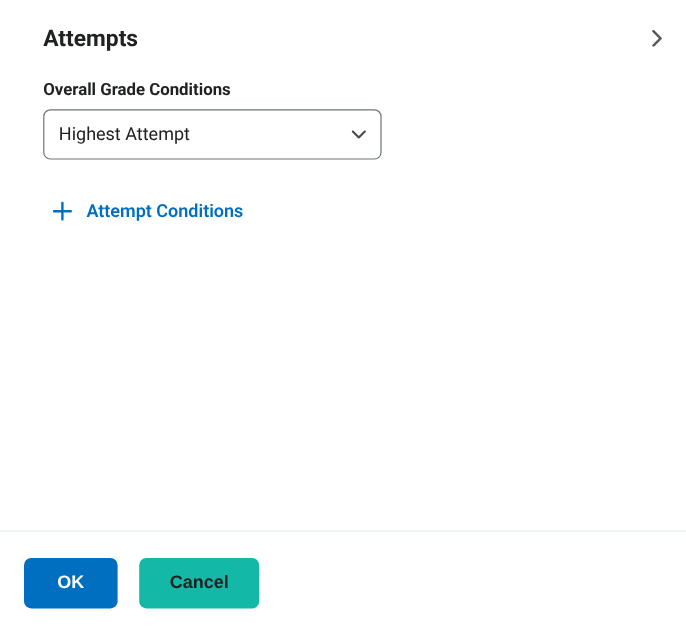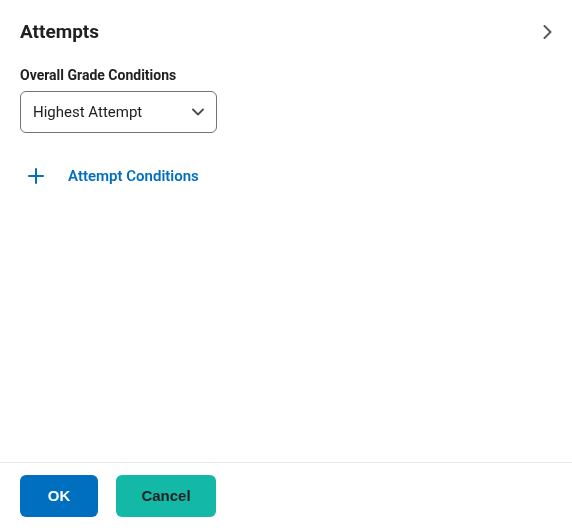--- a/index.html
+++ b/index.html
@@ -6,21 +6,21 @@
   html, body { margin: 0; padding: 0; }
   body {
     width: 572px;
     height: 528px;
     font-family: -apple-system, BlinkMacSystemFont, "Segoe UI", Roboto, "Helvetica Neue", Arial, sans-serif;
     color: #202122;
     background: #fff;
     position: relative;
   }
   .content {
-    padding: 20px 20px 0 20px;
+    padding: 20px 20px 0 36px;
   }
   .header-row {
     display: flex;
     align-items: center;
     justify-content: space-between;
     margin-bottom: 24px;
   }
   .section-title {
     font-size: 19px;
     font-weight: 700;
@@ -41,21 +41,21 @@
     border: 1px solid #6e7477;
     border-radius: 6px;
     padding: 0 12px;
     height: 42px;
     background: #fff;
     cursor: pointer;
     font-size: 15px;
     color: #202122;
   }
   .select-small { width: 135px; }
-  .select-med   { width: 197px; }
+  .select-med   { width: 282px; }
   .chev svg { display:block; }
 
   .checkbox-group-label {
     font-size: 14px;
     font-weight: 700;
     color: #202122;
     margin-bottom: 6px;
   }
   .checkbox-row {
     display: flex;
@@ -95,39 +95,39 @@
     font-weight: 700;
     display: flex;
     align-items: center;
     justify-content: center;
     cursor: pointer;
   }
 
   .link-row {
     display: flex;
     align-items: center;
-    gap: 24px;
+    gap: 12px;
     margin-top: 34px;
     padding-left: 8px;
     text-align: right;
   }
   .link-row .plus svg { display:block; }
   .link-text {
     color: #006fbf;
     font-size: 15px;
     font-weight: 600;
     cursor: pointer;
   }
 
   .footer {
     position: absolute;
     left: 0;
     right: 0;
     bottom: 0;
-    height: 66px;
+    height: 86px;
     border-top: 1px solid #e3e9ed;
     display: flex;
     align-items: center;
     padding: 0 20px;
     gap: 18px;
     background: #fff;
   }
   .btn {
     height: 42px;
     padding: 0 22px;

